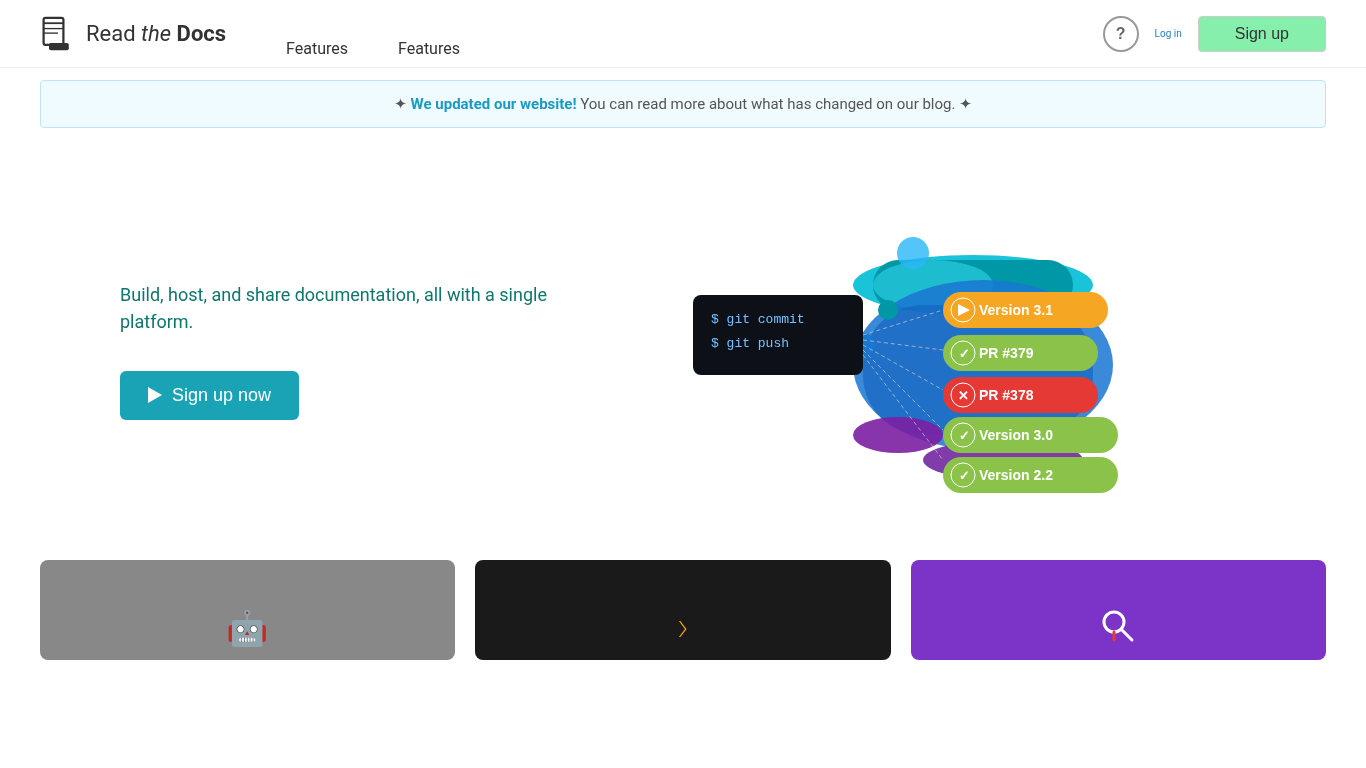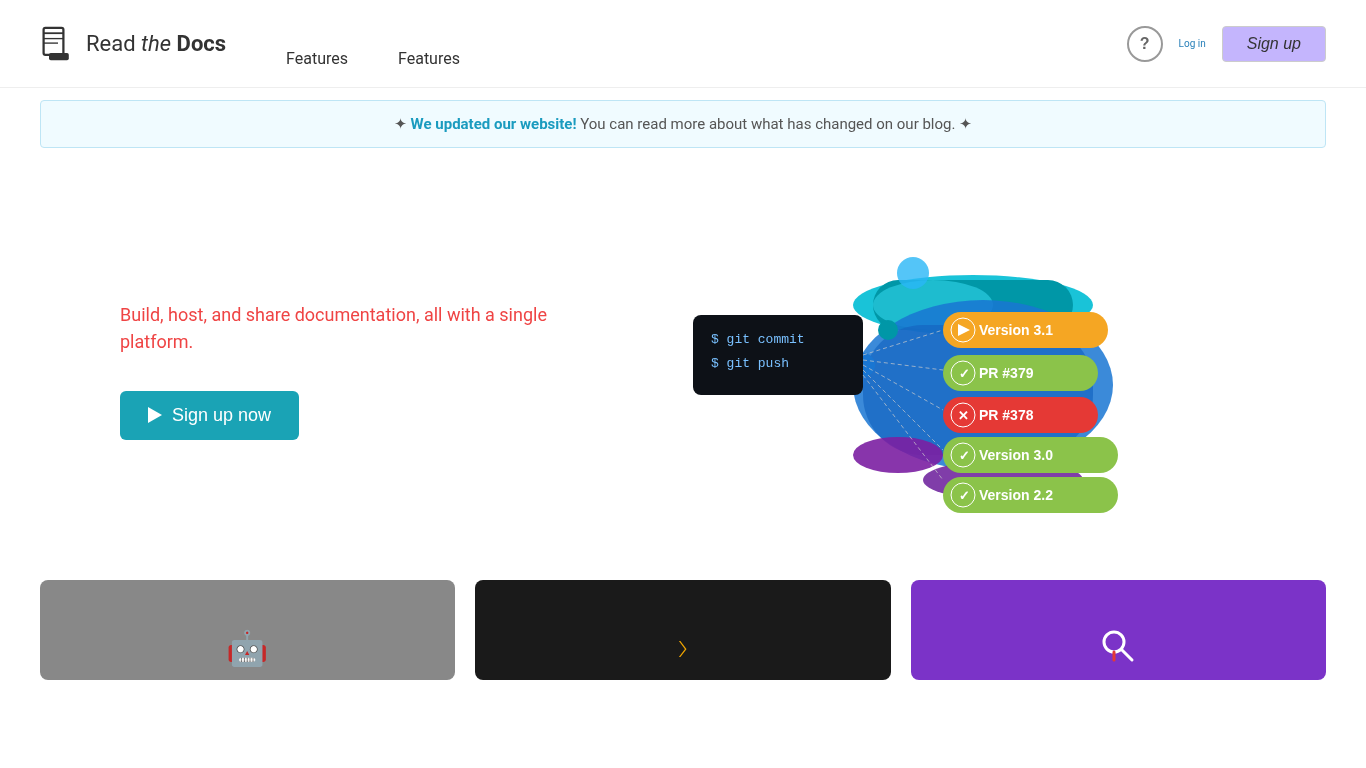--- a/index.html
+++ b/index.html
@@ -3,21 +3,21 @@
   <meta charset="utf-8">
   <style>
     * { margin: 0; padding: 0; box-sizing: border-box; }
     body { font-family: -apple-system, BlinkMacSystemFont, 'Segoe UI', Roboto, sans-serif; background: #fff; color: #333; }
 
     
     .navbar {
       display: flex;
       align-items: center;
       padding: 0 40px;
-      height: 88px;
+      height: 68px;
       border-bottom: 1px solid #eee;
       background: #fff;
     }
     .logo-area {
       display: flex;
       align-items: center;
       gap: 10px;
       text-decoration: none;
       color: #333;
       margin-right: 60px;
@@ -63,28 +63,27 @@
       font-size: 16px;
       color: #666;
       font-weight: bold;
     }
     .login-link {
       text-decoration: none;
       color: #2980b9;
       font-size: 10px;
     }
     .signup-btn {
-      padding: 8px 24px;
-      background: #c4b5fd;
+      padding: 8px 36px;
+      background: #86efac;
       border: 1px solid #ccc;
       border-radius: 4px;
       font-size: 16px;
       cursor: pointer;
       color: #333;
-      font-style: italic;
     }
 
     
     .banner {
       background: #f0fbff;
       border: 1px solid #bee5f5;
       margin: 12px 40px;
       padding: 14px 20px;
       text-align: center;
       border-radius: 4px;
@@ -109,21 +108,21 @@
     }
     .hero-title {
       font-size: 42px;
       font-weight: 700;
       color: #222;
       line-height: 1.2;
       margin-bottom: 20px;
     }
     .hero-sub {
       font-size: 18px;
-      color: #ef4444;
+      color: #0f766e;
       margin-bottom: 36px;
       line-height: 1.5;
     }
     .cta-btn {
       display: inline-flex;
       align-items: center;
       gap: 10px;
       background: #1aa3b5;
       color: #fff;
       border: none;

